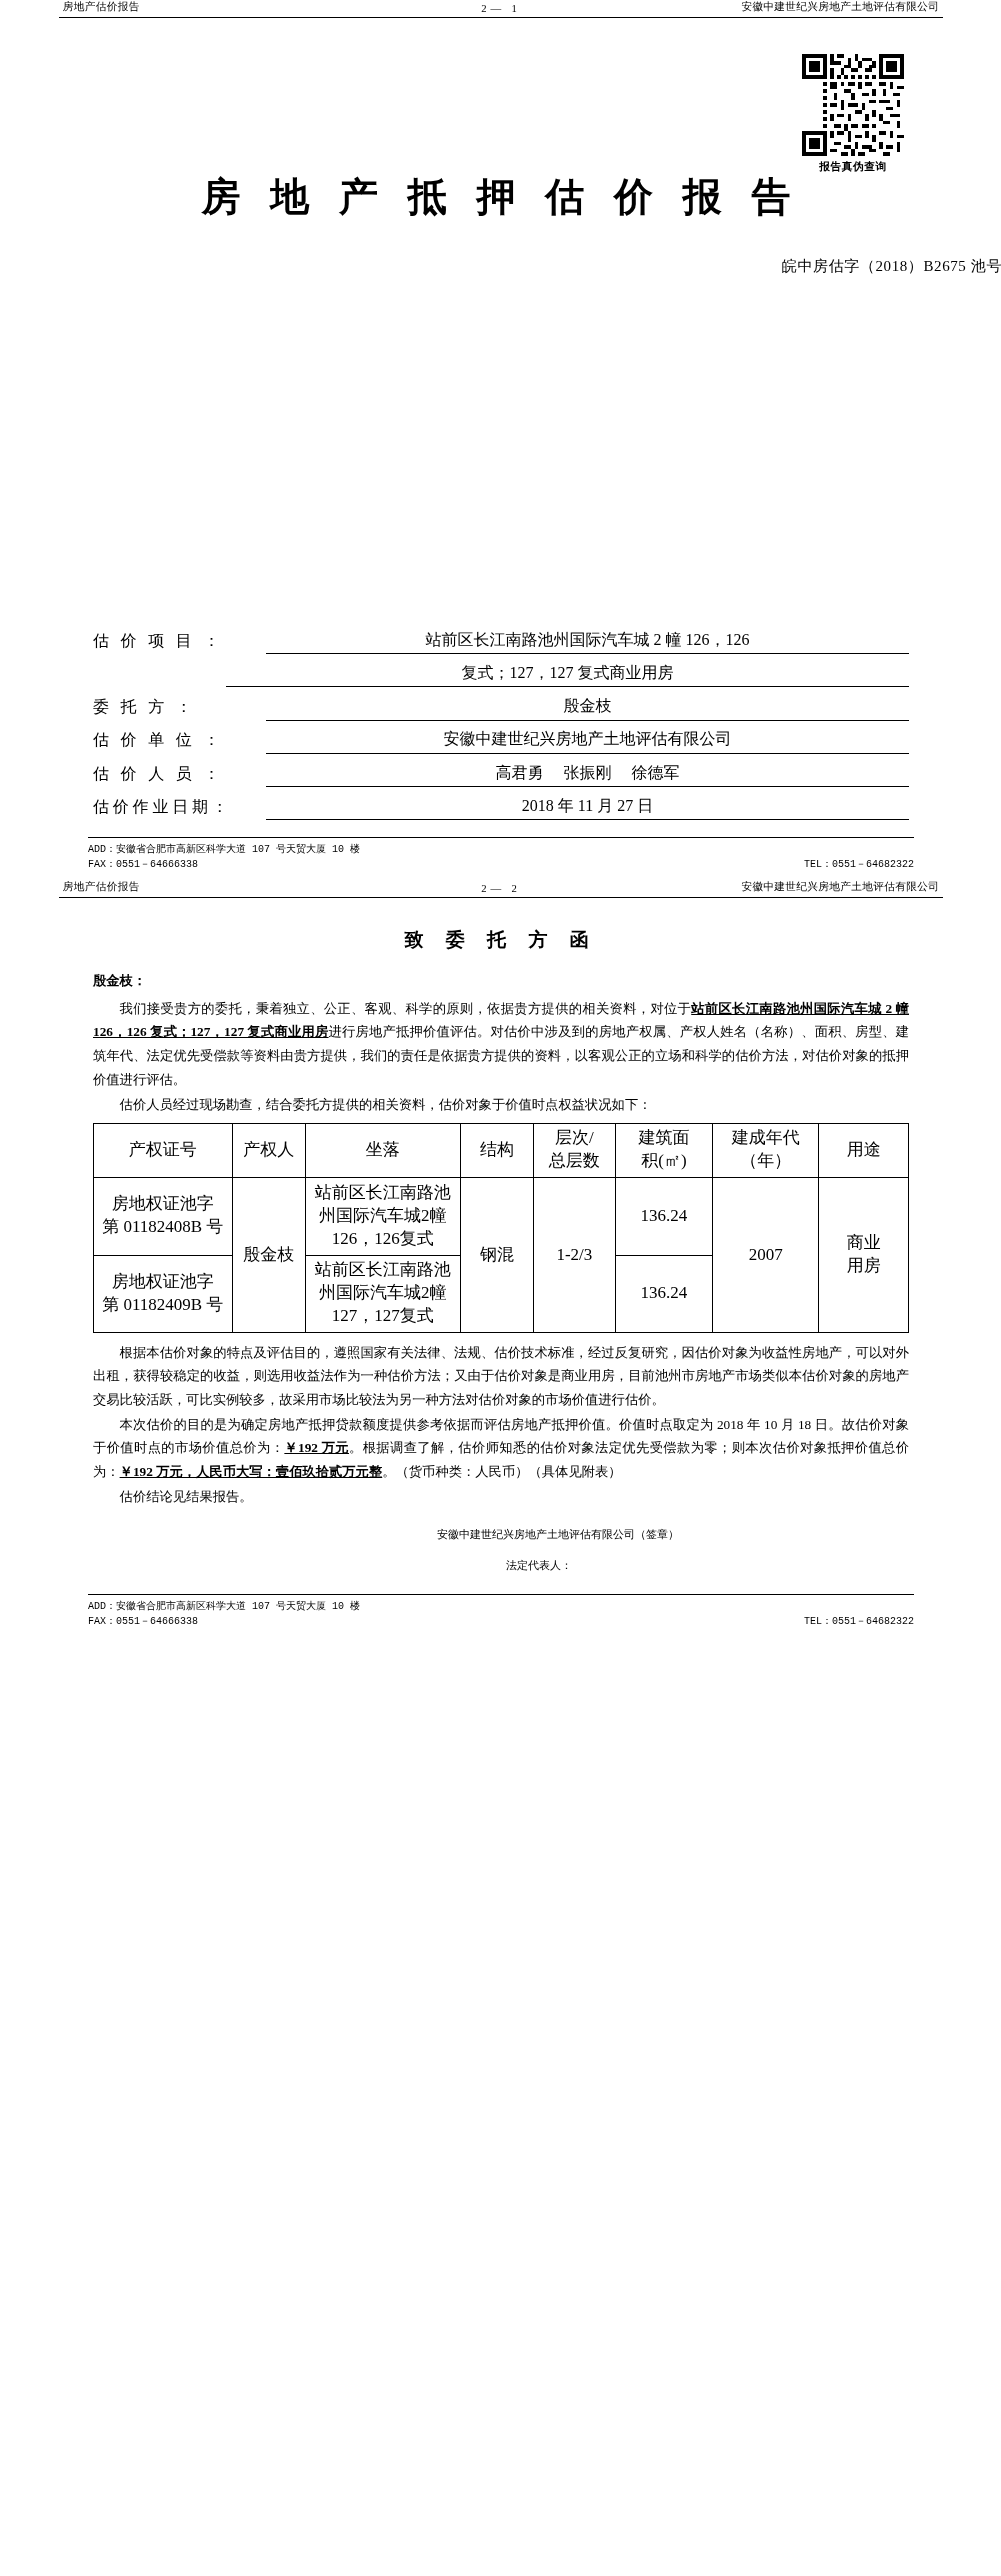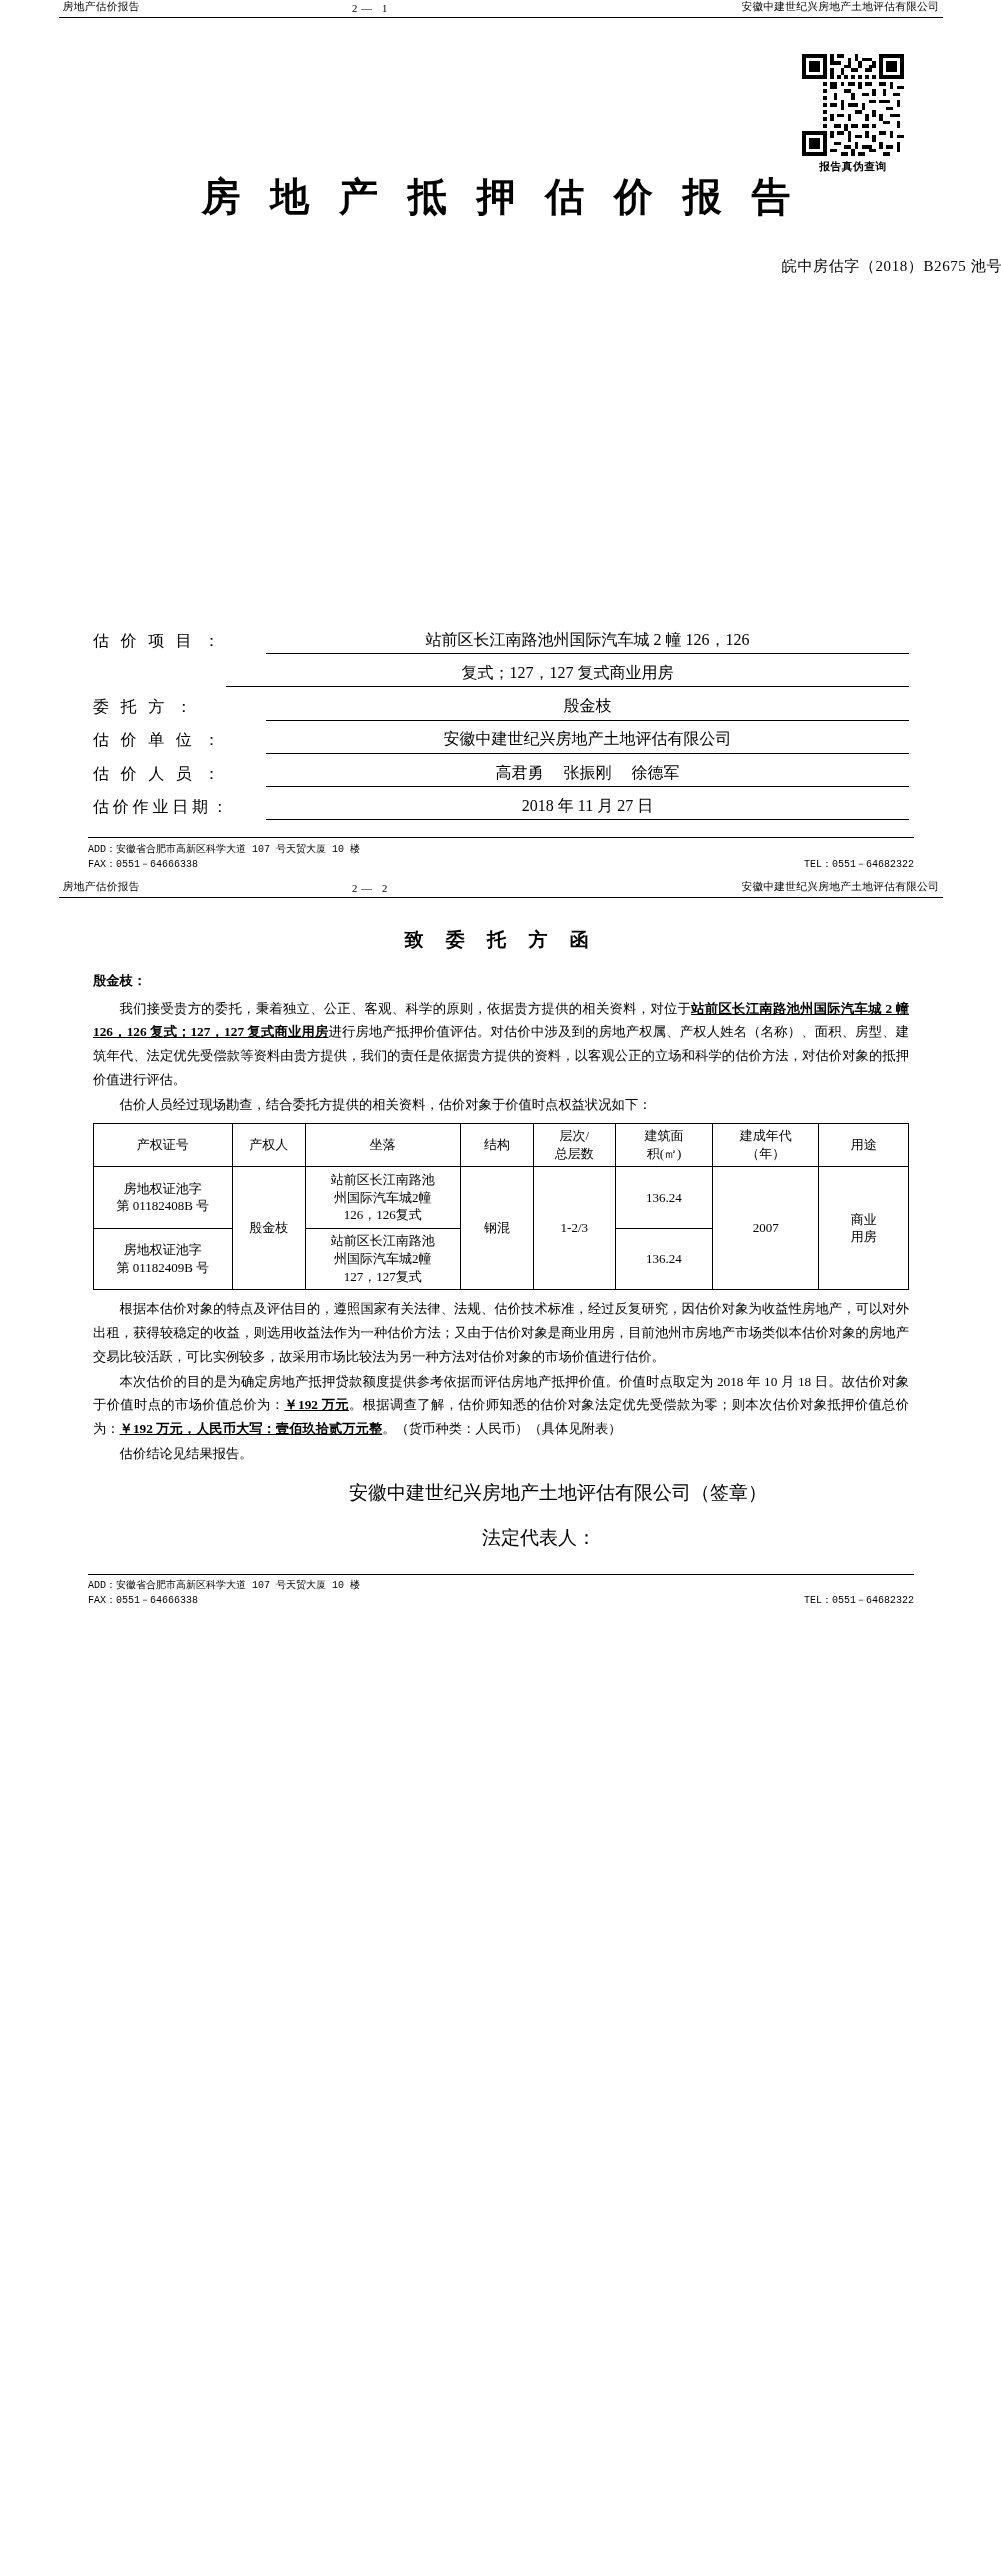--- a/index.html
+++ b/index.html
@@ -24,21 +24,21 @@
   .run-head {
     margin: 0 59px;
     padding: 0 3.8px 2.5px 3.8px;
     border-bottom: 1.3px solid #000;
     display: flex;
     align-items: flex-end;
     font-size: 10.7px;
     letter-spacing: 0.3px;
   }
   .run-head .rh-left { width: 33%; }
-  .run-head .rh-mid  { width: 34%; text-align: left; letter-spacing: 3.8px; }
+  .run-head .rh-mid  { width: 34%; text-align: center; letter-spacing: 3.8px; }
   .run-head .rh-right{ width: 33%; text-align: right; }
 
   .addr-block {
     margin: 0 88px;
     padding-top: 3.8px;
     border-top: 1.3px solid #000;
     font-family: "Liberation Mono", "DejaVu Sans Mono", monospace;
     font-size: 10px;
     line-height: 1.5;
   }
@@ -130,40 +130,40 @@
     text-align: justify;
   }
   .salute {
     font-weight: bold;
     margin-bottom: 3.8px;
   }
   .para { text-indent: 2em; margin: 0 0 1.3px 0; }
   .u-bold { font-weight: bold; text-decoration: underline; }
 
   .sign-block {
-    margin-top: 10px;
-    font-size: 19px;
+    margin-top: 16px;
+    font-size: 11px;
   }
   .sign-right {
     text-align: center;
     padding-left: 114px;
   }
   .sign-rep {
     text-align: center;
     padding-left: 76px;
     margin-top: 11.4px;
     margin-bottom: 19px;
   }
 
   
   table.reg {
     border-collapse: collapse;
     width: 100%;
     margin: 6.3px 0 7.6px 0;
-    font-size: 13px;
+    font-size: 17px;
     table-layout: fixed;
   }
   table.reg th, table.reg td {
     border: 0.6px solid #000;
     text-align: center;
     vertical-align: middle;
     padding: 3.8px 1.9px;
     line-height: 1.35;
   }
   table.reg th { font-weight: normal; }

